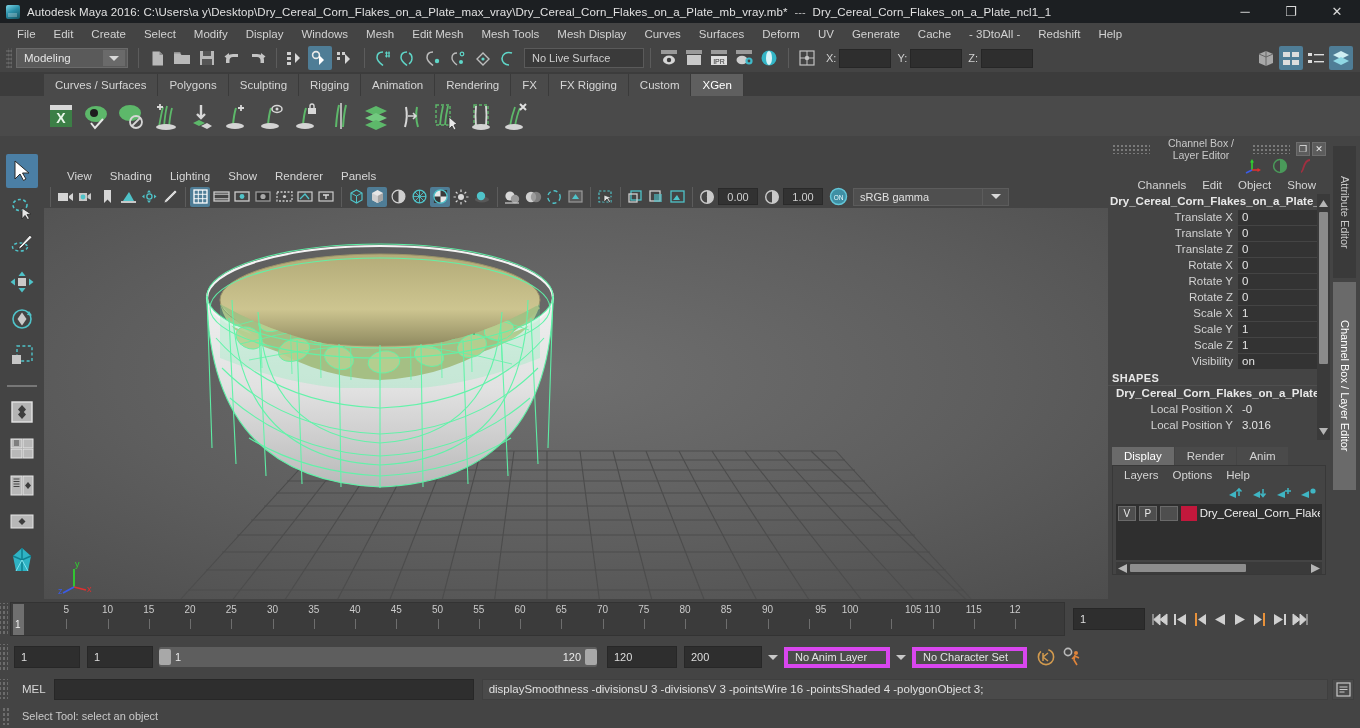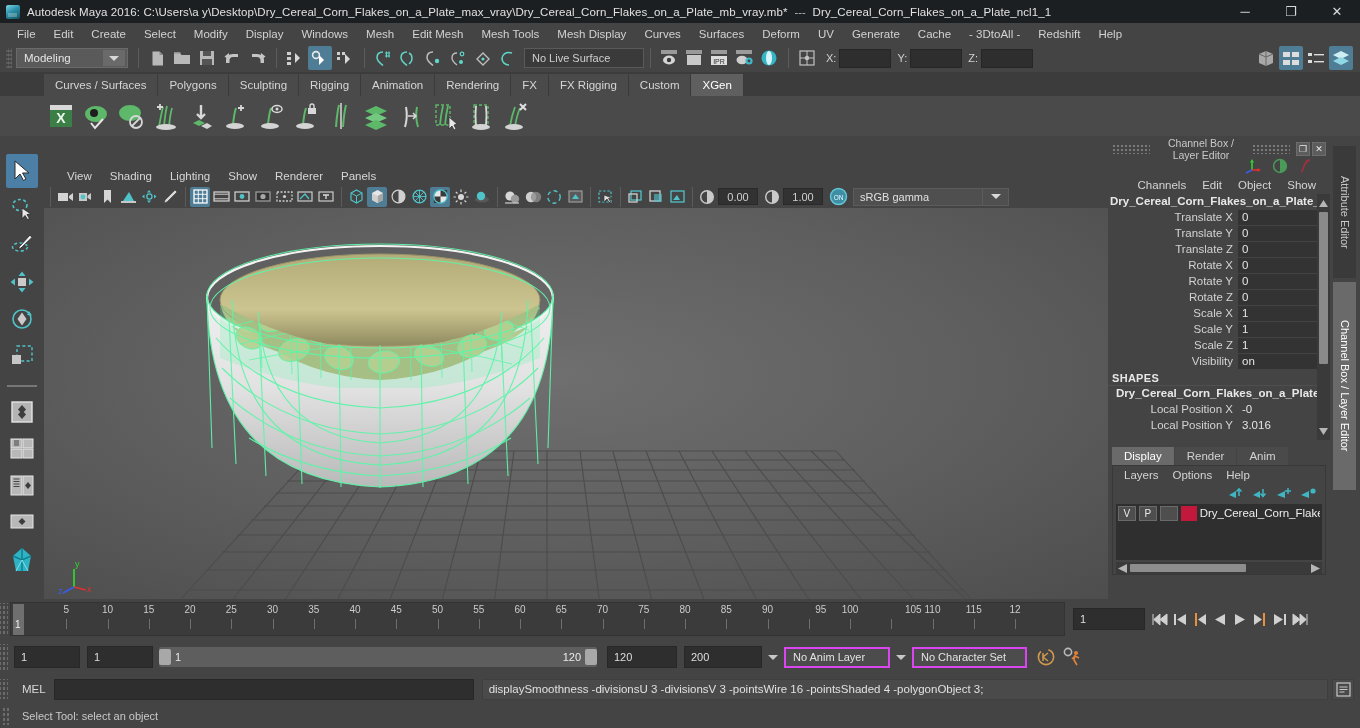--- a/index.html
+++ b/index.html
@@ -199,21 +199,21 @@
   
   .rangebar{ position:absolute; top: 639px; left:0; width:1360px; height: 36px; background:#444444;
     display:flex; align-items:center;}
   .rb-in{ height: 22px; background:#2e2e2e; border:1px solid #272727; display:flex; align-items:center;
     padding-left:6px; font-size:11px; color:#dedede; flex:none;}
   .rb-range{ position:relative; height: 20px; background:#5e5e5e; border-radius:2px; flex:none;
     display:flex; align-items:center; margin:0 6px;}
   .rb-handle{ width:12px; height:16px; background:#a8a8a8; border-radius:2px; }
   .rb-range .lbl{ font-size:11px; color:#eaeaea; padding:0 4px;}
   .rb-drop{ width:22px; height:20px; display:flex; align-items:center; justify-content:center;}
-  .rb-combo{ height: 21px; background:#4c4c4c; border:2px solid #d946ef; display:flex; align-items:center;
+  .rb-combo{ height: 21px; background:#4c4c4c; border:4px solid #d946ef; display:flex; align-items:center;
     padding-left:7px; font-size:11px; color:#e2e2e2; flex:none;}
 
   
   .melbar{ position:absolute; top: 675px; left:0; width:1360px; height: 28px; background:#444444;
     display:flex; align-items:center;}
   .mel-lbl{ font-size:11.5px; color:#d8d8d8; margin: 0 8px 0 14px; flex:none;}
   .mel-in{ width: 420px; height: 21px; background:#2e2e2e; border:1px solid #272727; flex:none;}
   .mel-out{ flex:1; height: 21px; background:#4a4a4a; border:1px solid #3f3f3f; margin-left:8px;
     display:flex; align-items:center; padding-left:6px; font-size:11.5px; color:#e0e0e0;
     white-space:nowrap; overflow:hidden;}

